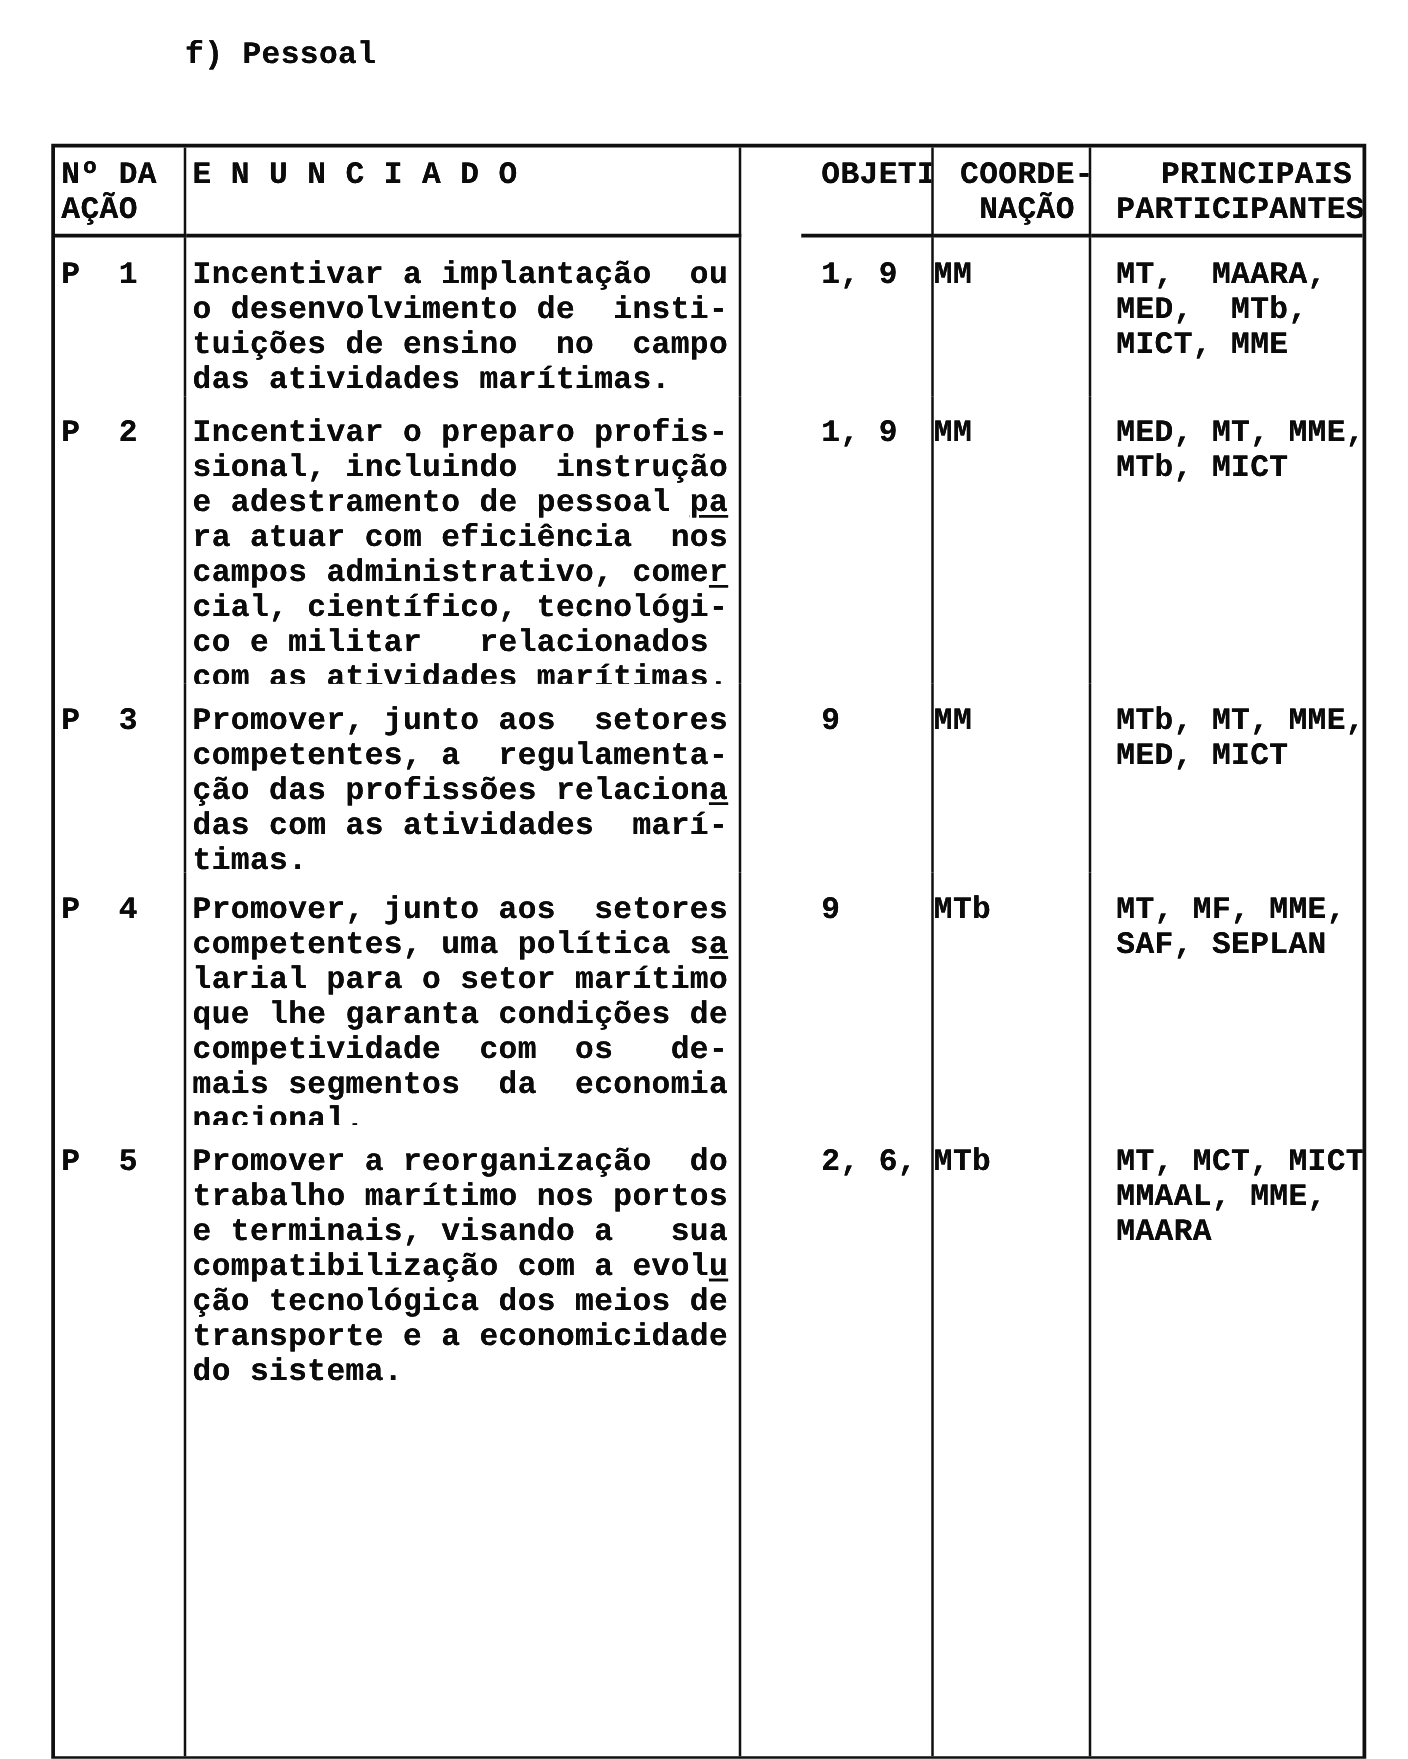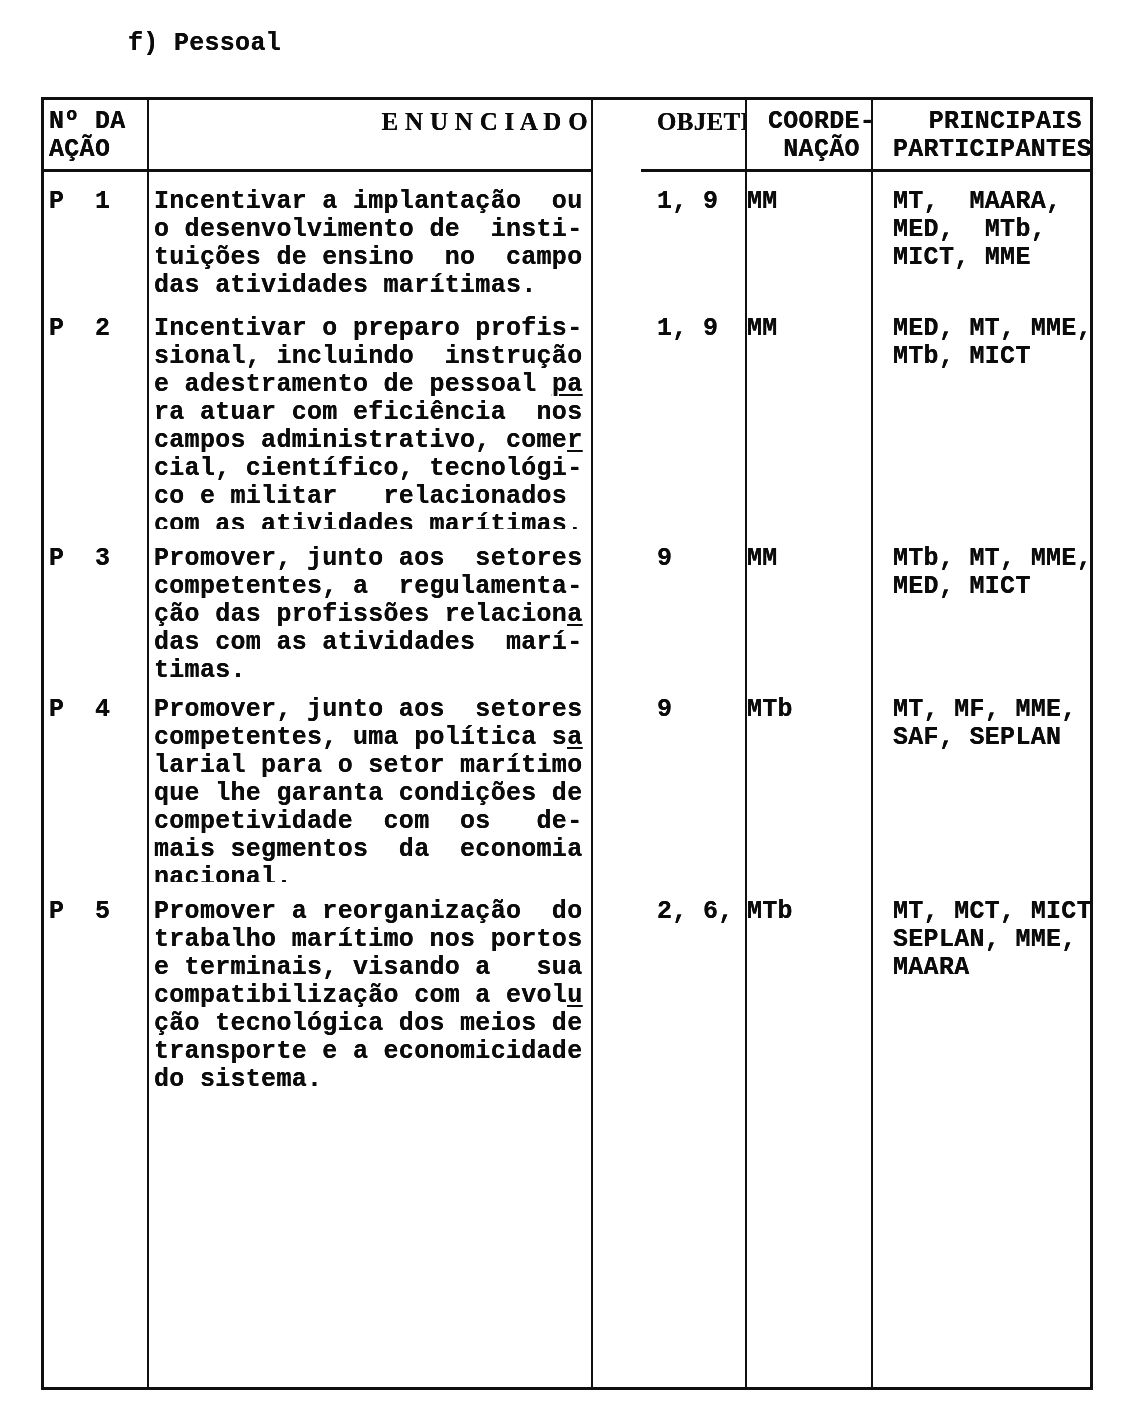--- a/index.html
+++ b/index.html
@@ -11,32 +11,32 @@
     width: 1126px;
     height: 1407px;
     position: relative;
     font-family: "Liberation Mono", "DejaVu Sans Mono", monospace;
     font-weight: bold;
     color: #0b0b0b;
     overflow: hidden;
   }
   .page-title {
     position: absolute;
-    left: 128px;
+    left: 148px;
     top: 30px;
     font-size: 25px;
     line-height: 28px;
     letter-spacing: 0.3px;
     white-space: pre;
     font-family: Liberation Mono, monospace;
   }
   .tbl {
     position: absolute;
     left: 41px;
-    top: 97px;
+    top: 115px;
     width: 1052px;
     height: 1293px;
     box-sizing: border-box;
     border: 3px solid #101010;
     display: grid;
     grid-template-columns: 105px 444px 154px 126px 1fr;
     grid-template-rows: 72px 127px 230px 151px 202px auto;
     background: #ffffff;
   }
   .cell {
@@ -55,21 +55,21 @@
     line-height: 28px;
     letter-spacing: 0.3px;
     white-space: pre;
     text-shadow: 0 0 0.5px currentColor;
   }
   .txt > div { min-height: 28px; }
   .col-enunciado { padding-left: 5px; }
   .col-objetivos { padding-left: 16px; margin-left: 48px; }
   .col-coord { text-align: left; padding-left: 0; padding-right: 2px; }
   .col-part { padding-left: 4px; }
-  .hdr.col-enunciado, .hdr.col-objetivos { text-align: right; font-family: Liberation Serif, serif; }
+  .hdr.col-enunciado, .hdr.col-objetivos { text-align: left; }
   .hdr.col-coord { text-align: left; padding-left: 21px; }
   .hdr.col-part { text-align: center; padding-left: 20px; }
   .u {
     text-decoration: underline;
     text-decoration-thickness: 2px;
     text-underline-offset: 3px;
     text-align: right;
   }
 </style>
 </head>
@@ -163,15 +163,15 @@
     <div class="cell body col-enunciado">
       <div class="txt"><div>Promover a reorganização  do</div><div>trabalho marítimo nos portos</div><div>e terminais, visando a   sua</div><div>compatibilização com a evol<span class="u">u</span></div><div>ção tecnológica dos meios de</div><div>transporte e a economicidade</div><div>do sistema.</div></div>
     </div>
     <div class="cell body col-objetivos">
       <div class="txt"><div>2, 6, 9</div></div>
     </div>
     <div class="cell body col-coord">
       <div class="txt"><div>MTb</div></div>
     </div>
     <div class="cell body col-part last">
-      <div class="txt"><div>MT, MCT, MICT</div><div>SEPLAN, MME,</div><div>MAARA</div></div>
+      <div class="txt"><div>MT, MCT, MICT</div><div>MMAAL, MME,</div><div>MAARA</div></div>
     </div>
   </div>
 
 </body></html>

